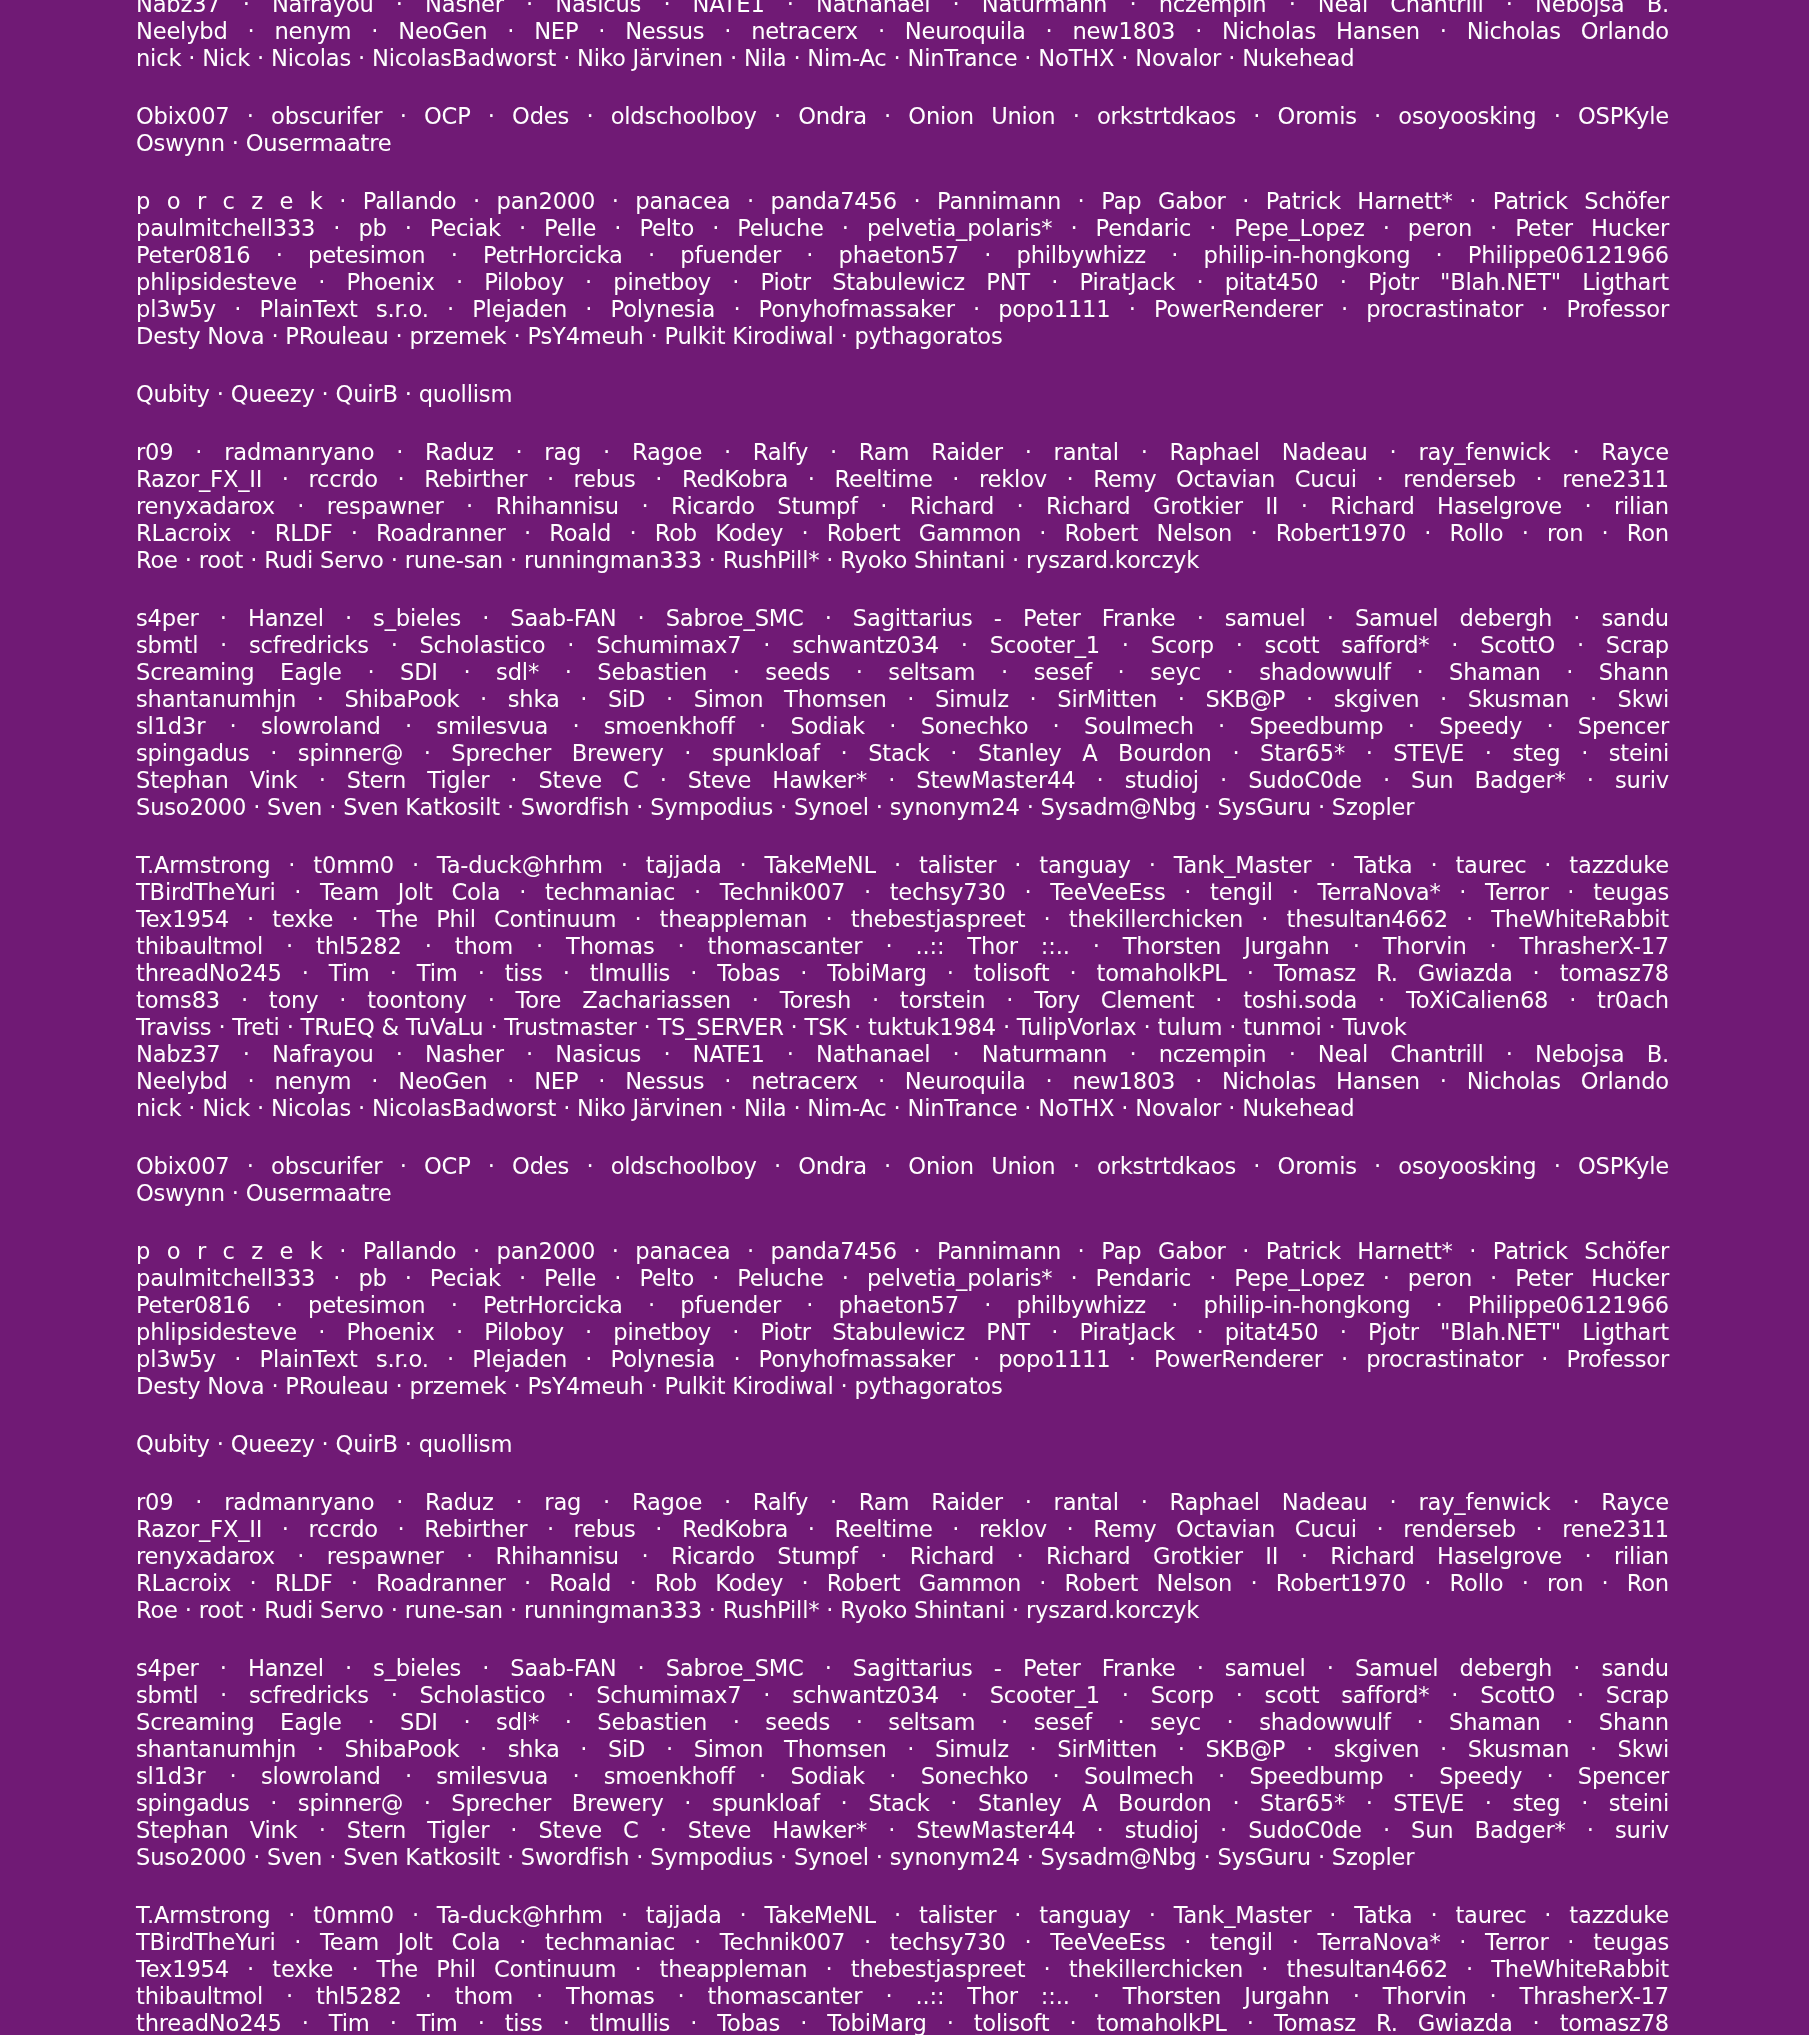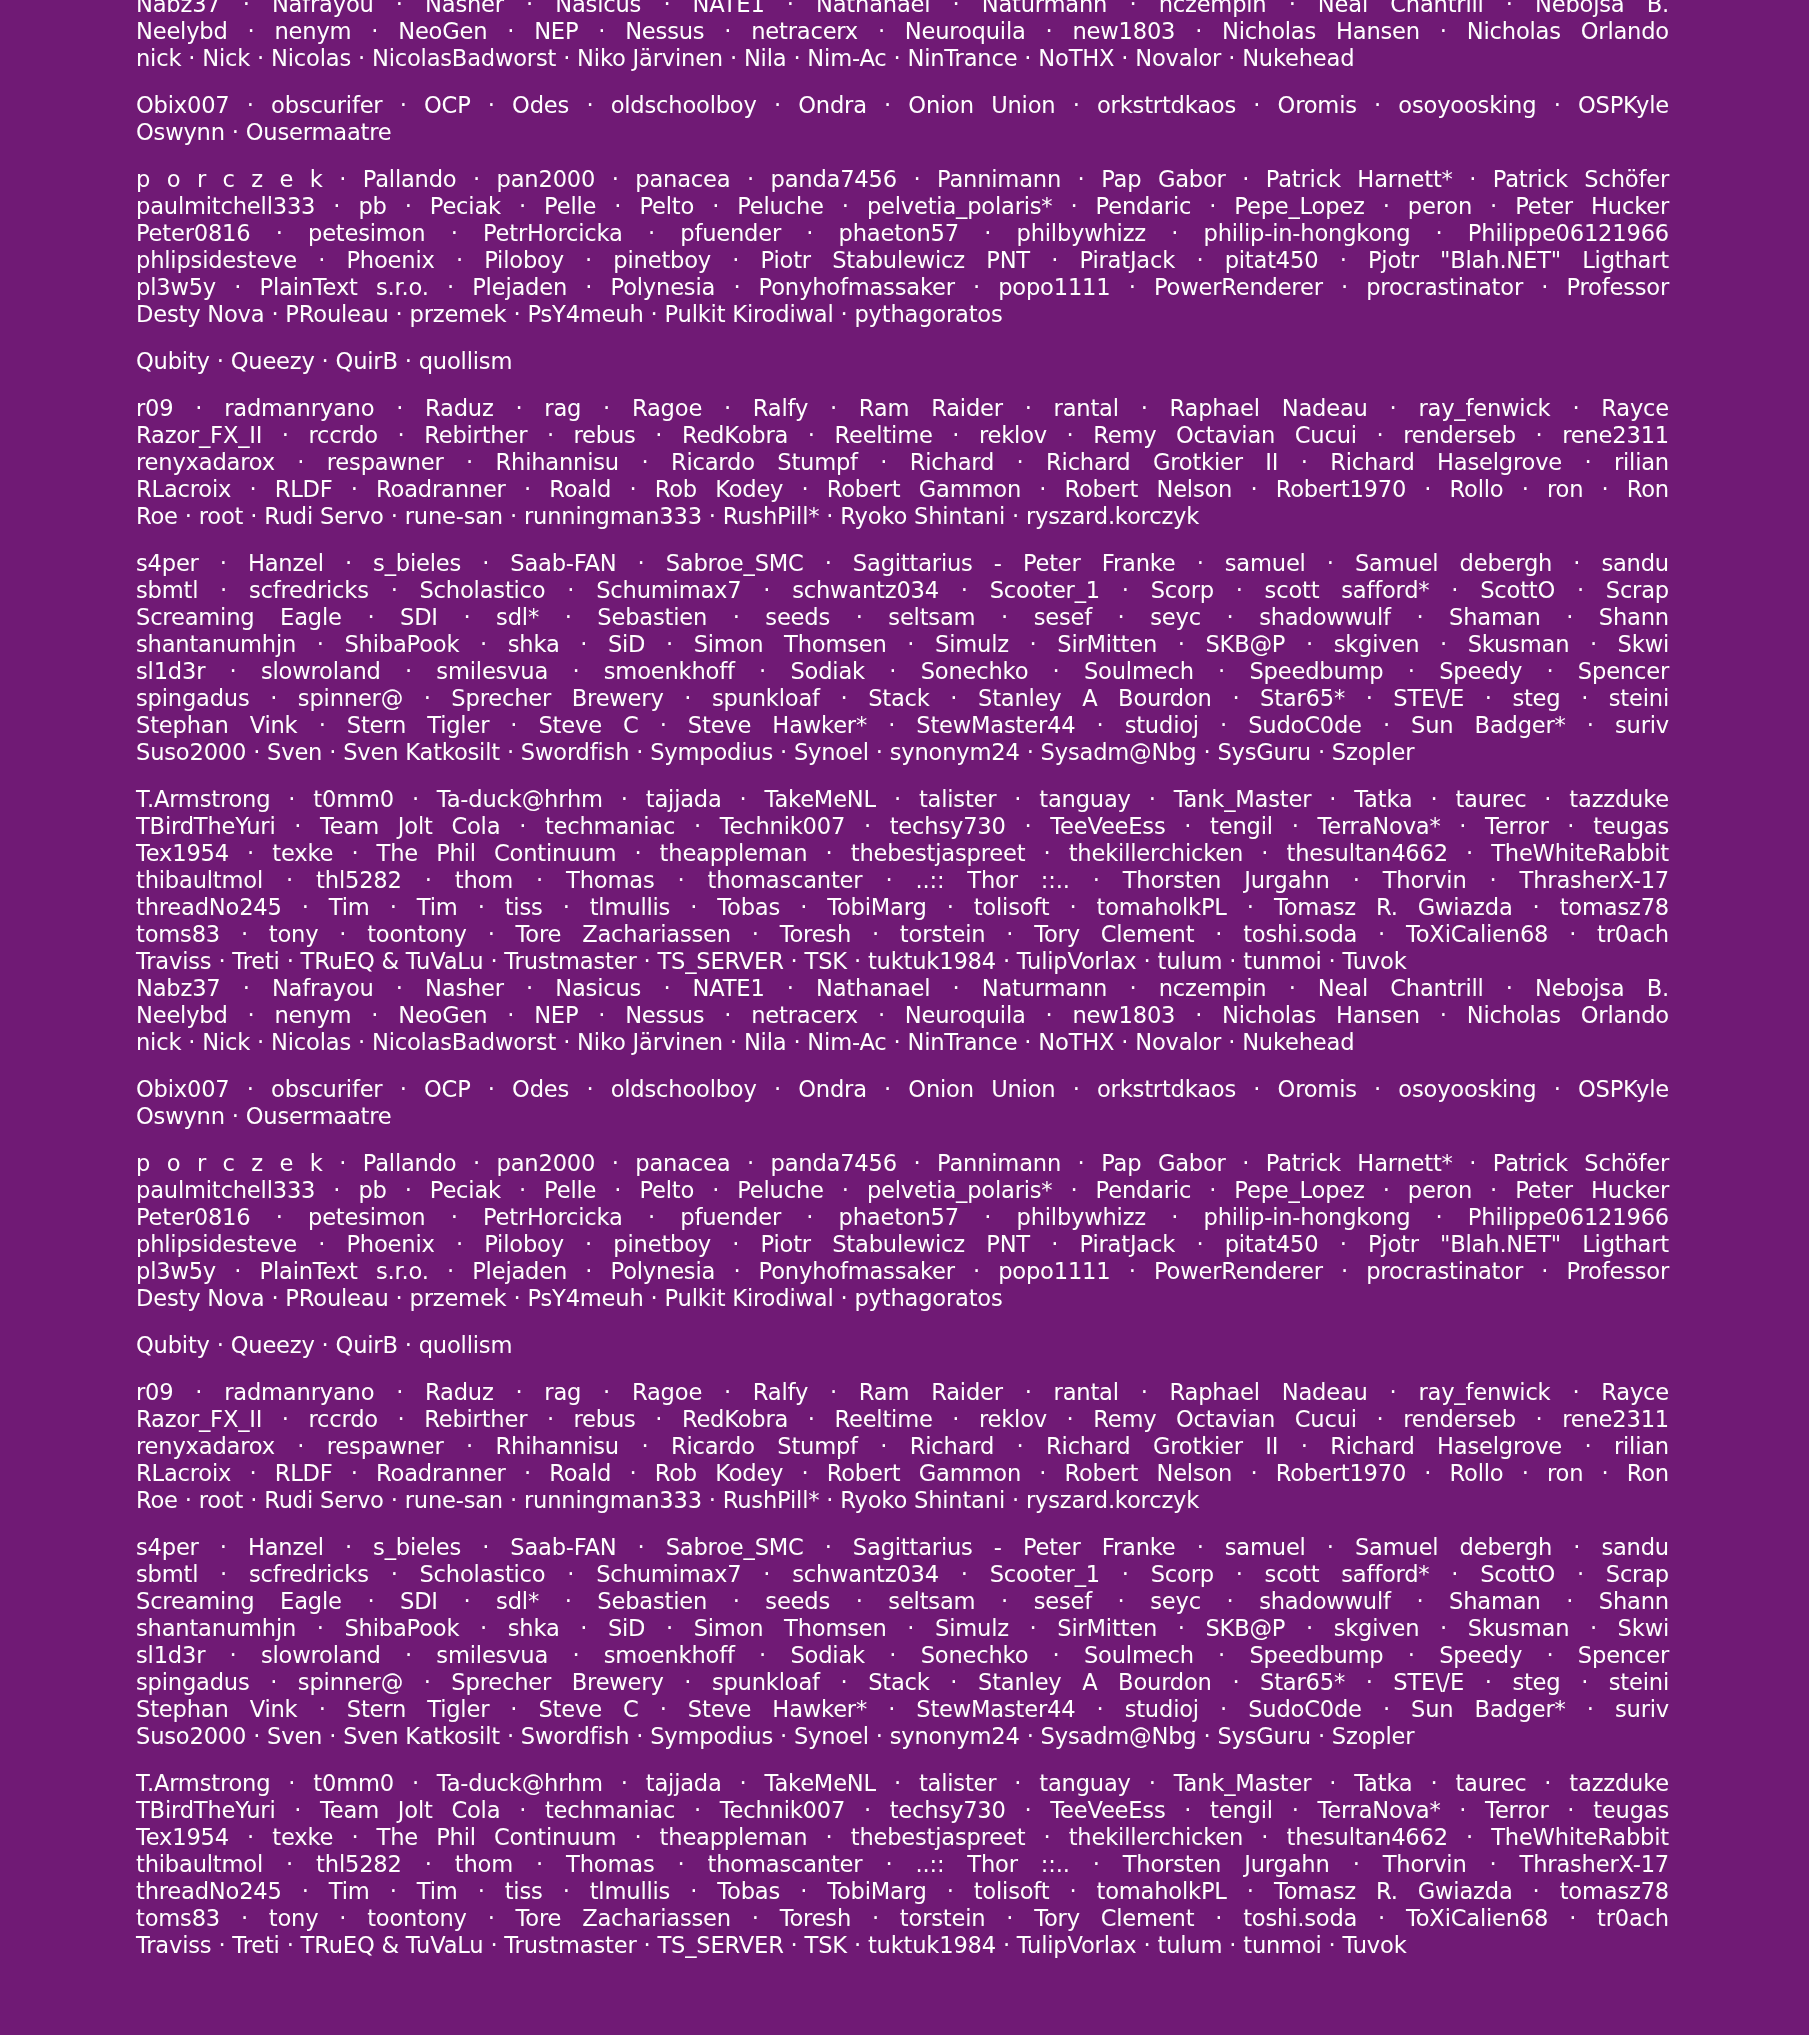--- a/index.html
+++ b/index.html
@@ -15,21 +15,21 @@
     overflow: hidden;
   }
   .content {
     position: absolute;
     left: 136px;
     top: -9px;
     width: 1533px;
   }
   .copy { margin: 0; }
   .para { margin: 0; }
-  .para + .para { margin-top: 20px; }
+  .para + .para { margin-top: 31px; }
   .line {
     font-family: "DejaVu Sans", "Liberation Sans", sans-serif;
     font-size: 22.6px;
     line-height: 27px;
     letter-spacing: -0.2px;
     color: #ffffff;
     text-align: justify;
     text-align-last: justify;
     text-justify: inter-word;
     white-space: normal;

